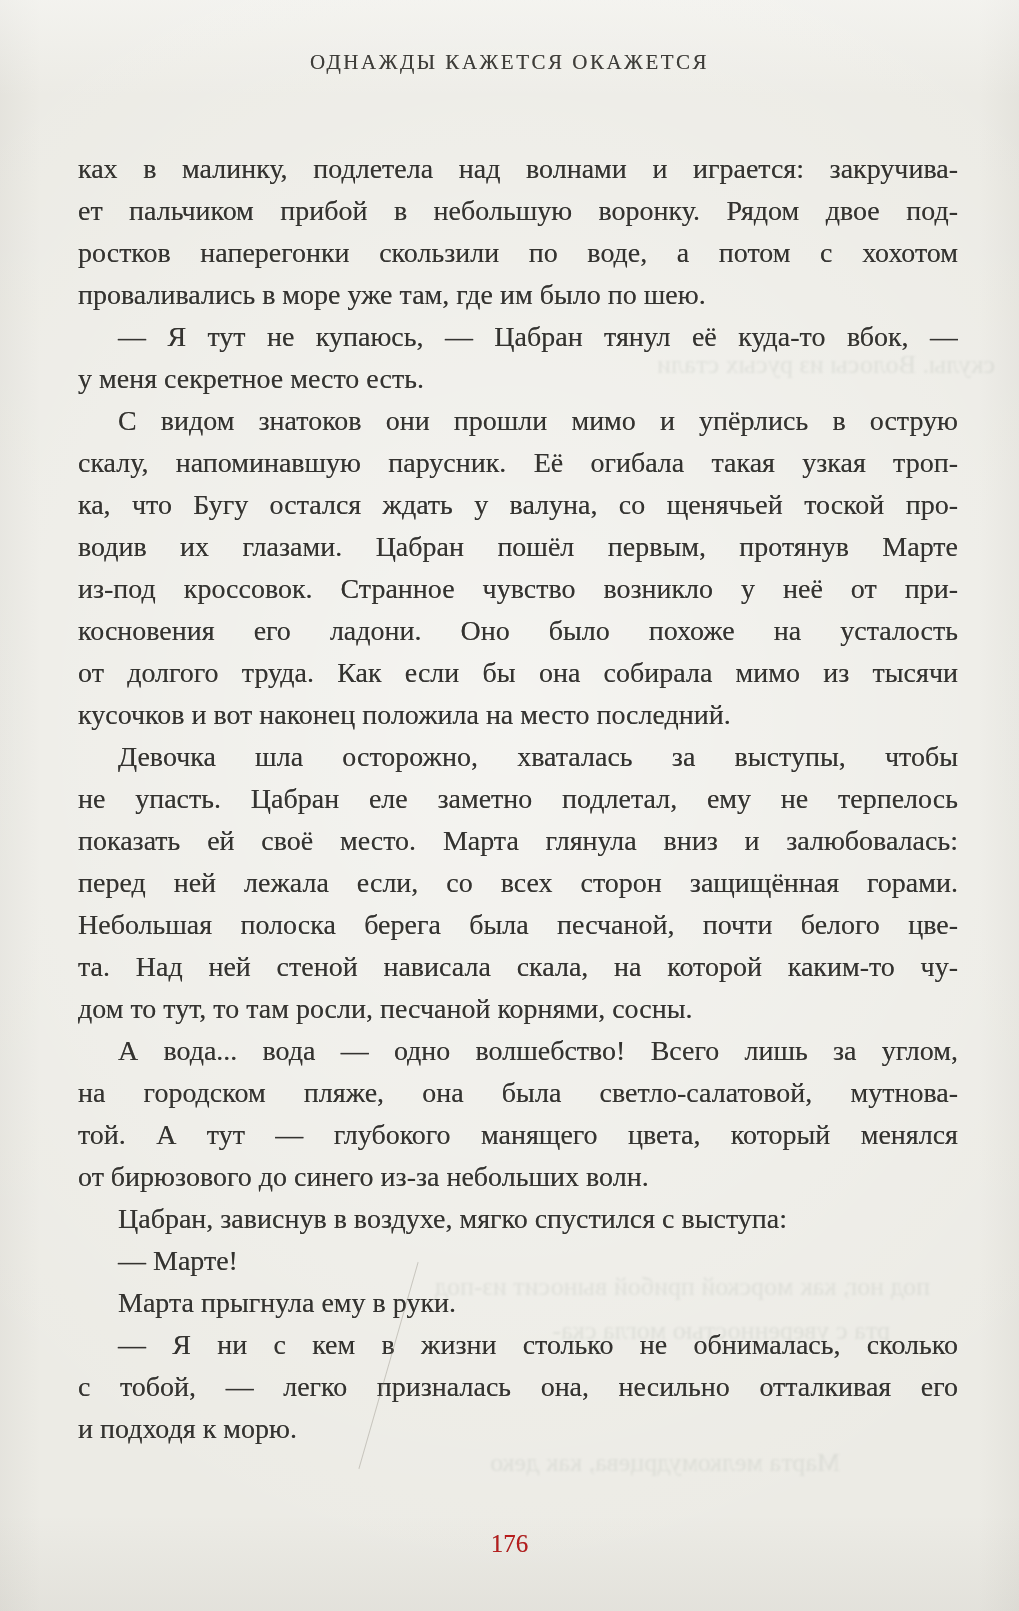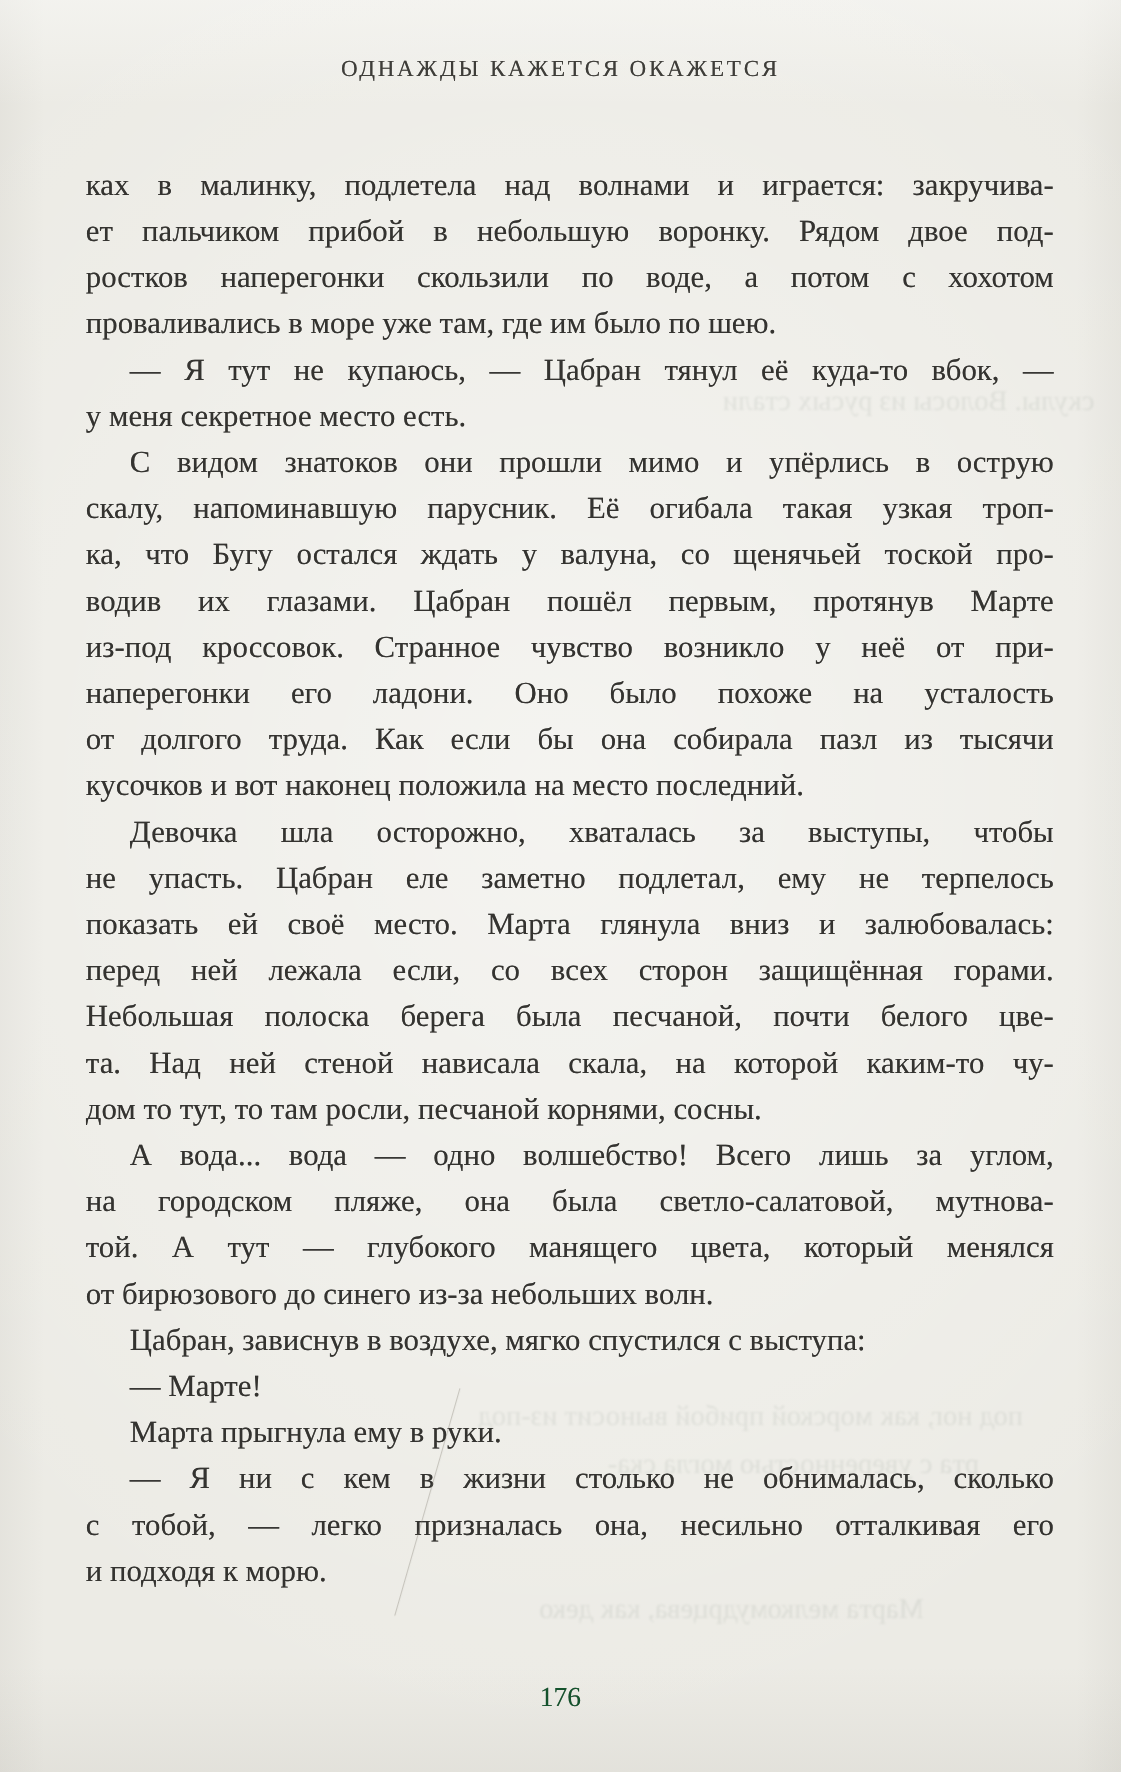--- a/index.html
+++ b/index.html
@@ -43,21 +43,21 @@
     overflow: hidden;
     white-space: nowrap;
   }
   .line.end { text-align-last: left; white-space: normal; }
   .line.start { text-indent: 40px; }
   .page-number {
     position: absolute;
     top: 1530px; left: 0; width: 100%;
     text-align: center;
     font-size: 25px;
-    color: #14532d;
+    color: #b91c1c;
     text-shadow: 0 0 0.6px rgba(67,66,62,0.5);
   }
   
   .bleed {
     position: absolute;
     transform: scaleX(-1);
     opacity: 0.13;
     color: #6f7d72;
     filter: blur(1px);
     font-size: 26px;
@@ -92,22 +92,22 @@
     <div class="para">
       <div class="line start">— Я тут не купаюсь, — Цабран тянул её куда-то вбок, —</div>
       <div class="line end">у меня секретное место есть.</div>
     </div>
     <div class="para">
       <div class="line start">С видом знатоков они прошли мимо и упёрлись в острую</div>
       <div class="line">скалу, напоминавшую парусник. Её огибала такая узкая троп-</div>
       <div class="line">ка, что Бугу остался ждать у валуна, со щенячьей тоской про-</div>
       <div class="line">водив их глазами. Цабран пошёл первым, протянув Марте</div>
       <div class="line">из-под кроссовок. Странное чувство возникло у неё от при-</div>
-      <div class="line">наперегонки его ладони. Оно было похоже на усталость</div>
-      <div class="line">от долгого труда. Как если бы она собирала пазл из тысячи</div>
+      <div class="line">косновения его ладони. Оно было похоже на усталость</div>
+      <div class="line">от долгого труда. Как если бы она собирала мимо из тысячи</div>
       <div class="line end">кусочков и вот наконец положила на место последний.</div>
     </div>
     <div class="para">
       <div class="line start">Девочка шла осторожно, хваталась за выступы, чтобы</div>
       <div class="line">не упасть. Цабран еле заметно подлетал, ему не терпелось</div>
       <div class="line">показать ей своё место. Марта глянула вниз и залюбовалась:</div>
       <div class="line">перед ней лежала если, со всех сторон защищённая горами.</div>
       <div class="line">Небольшая полоска берега была песчаной, почти белого цве-</div>
       <div class="line">та. Над ней стеной нависала скала, на которой каким-то чу-</div>
       <div class="line end">дом то тут, то там росли, песчаной корнями, сосны.</div>

